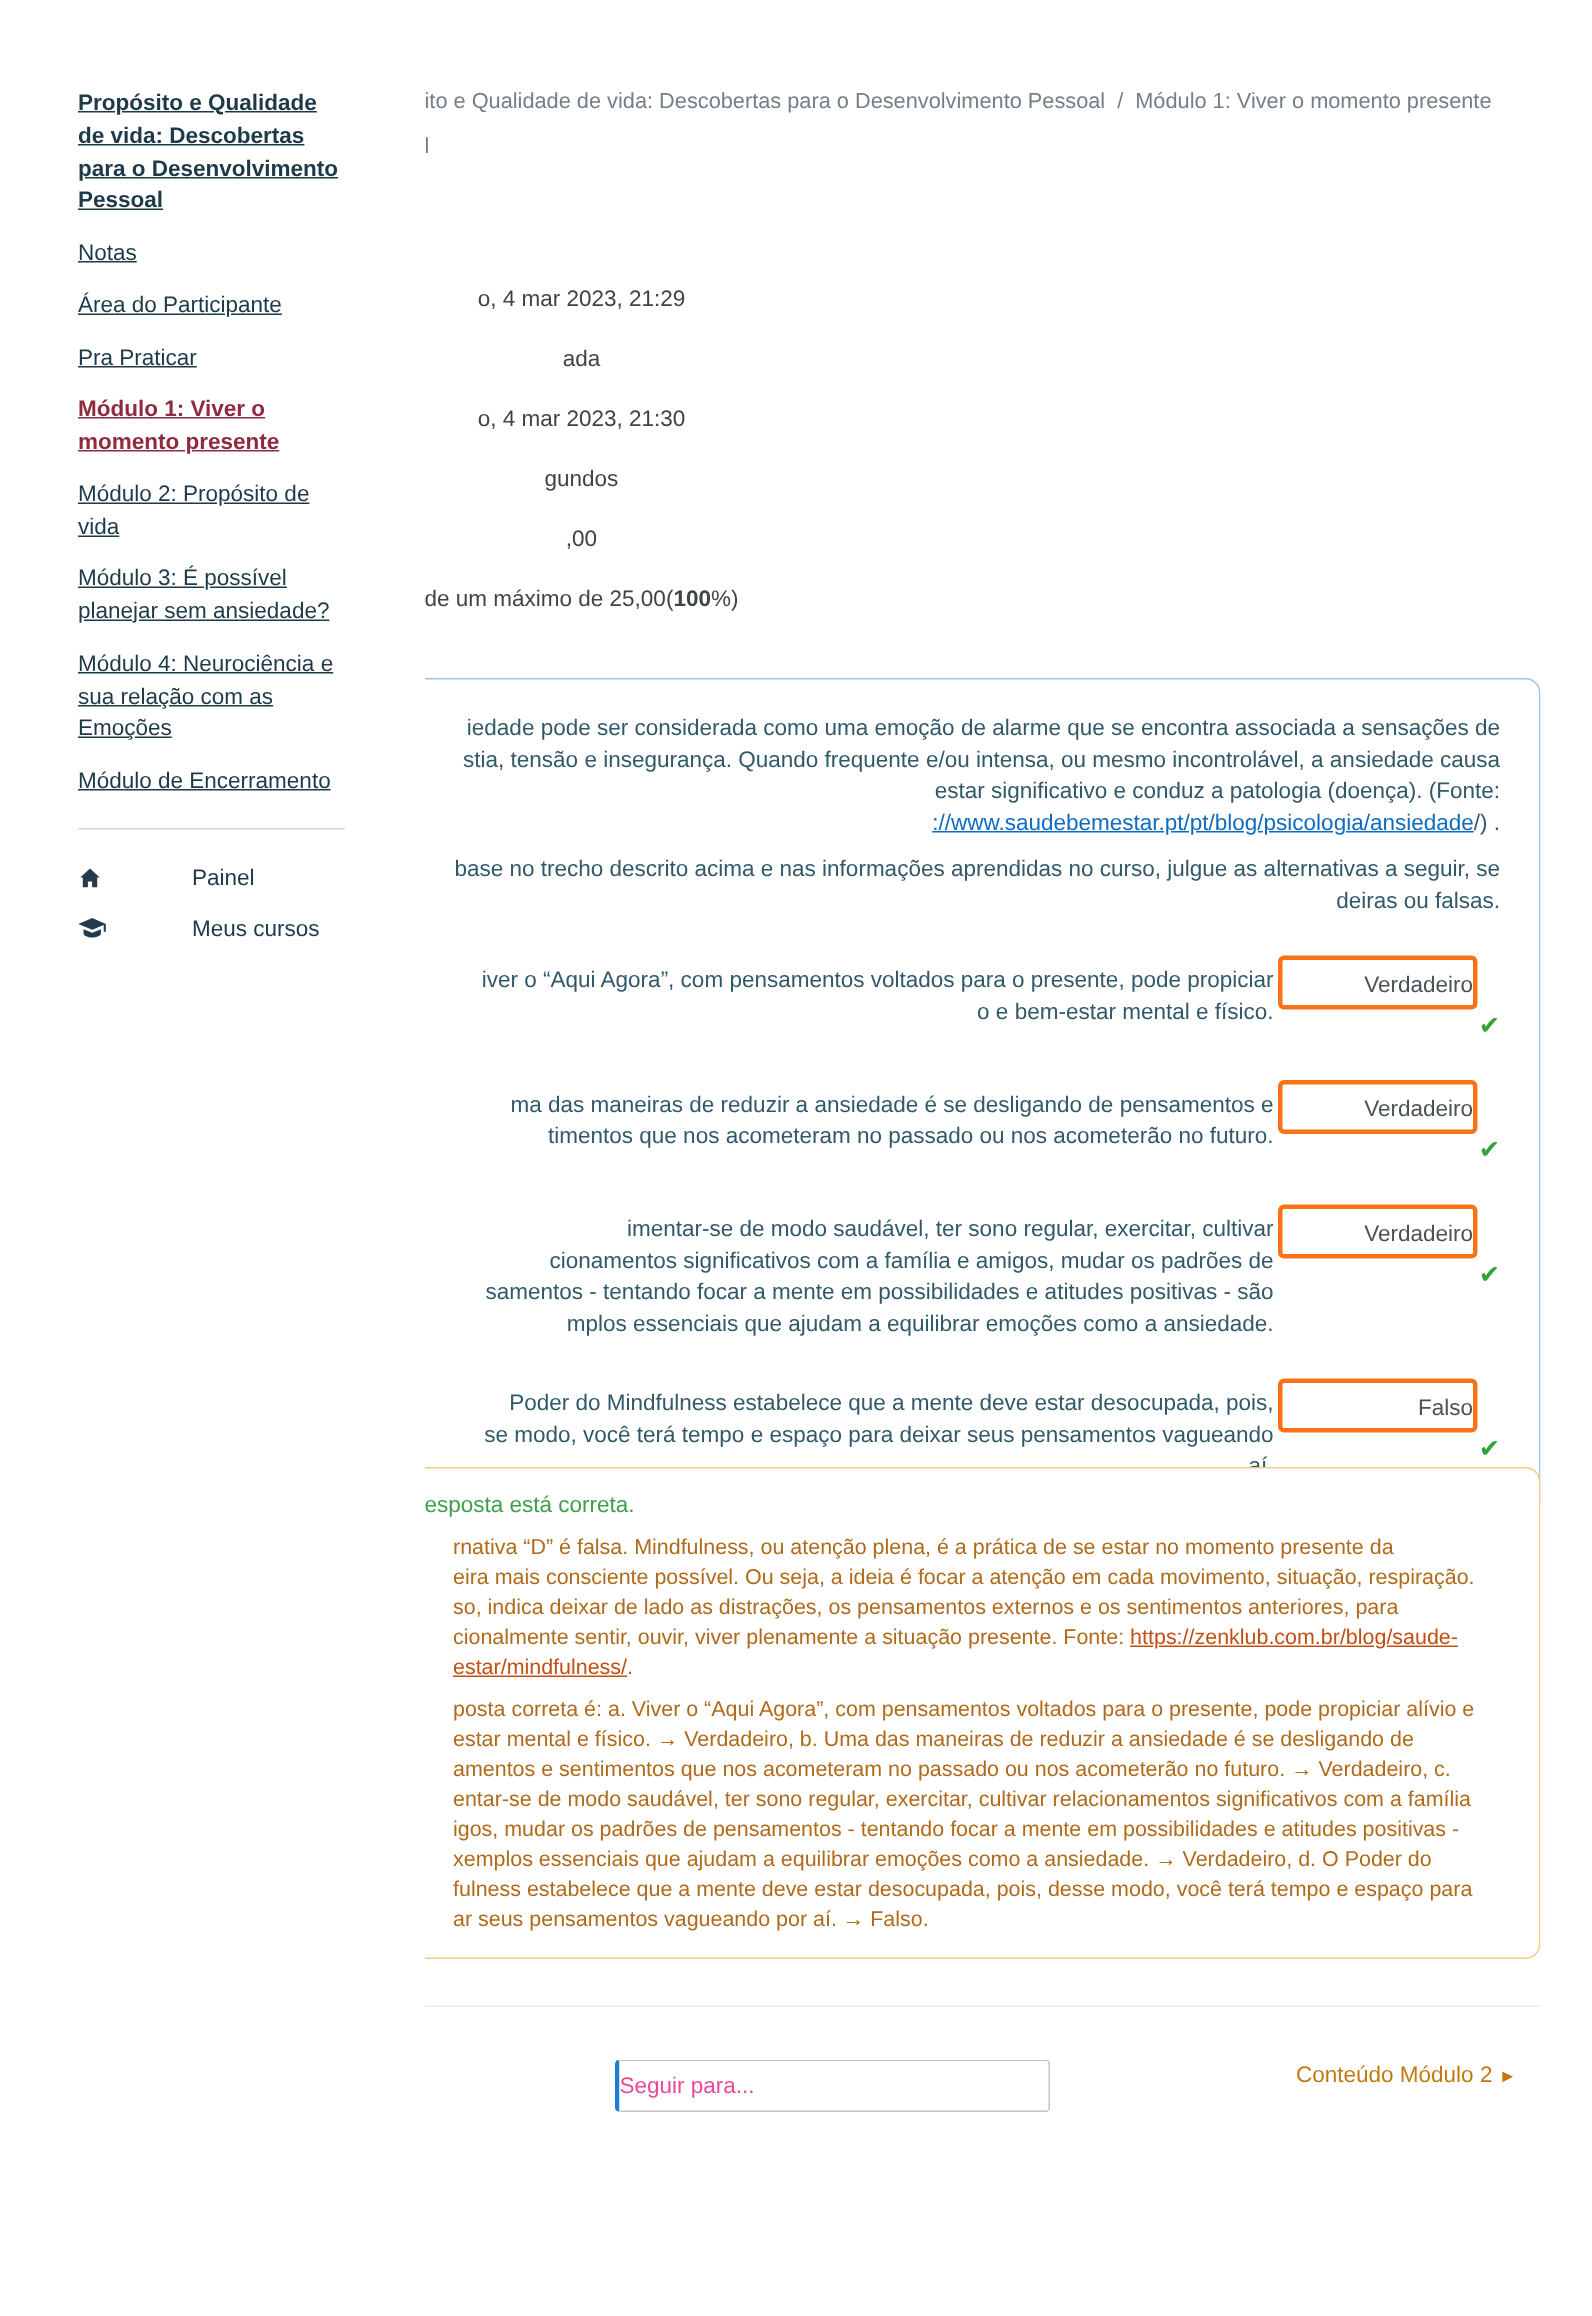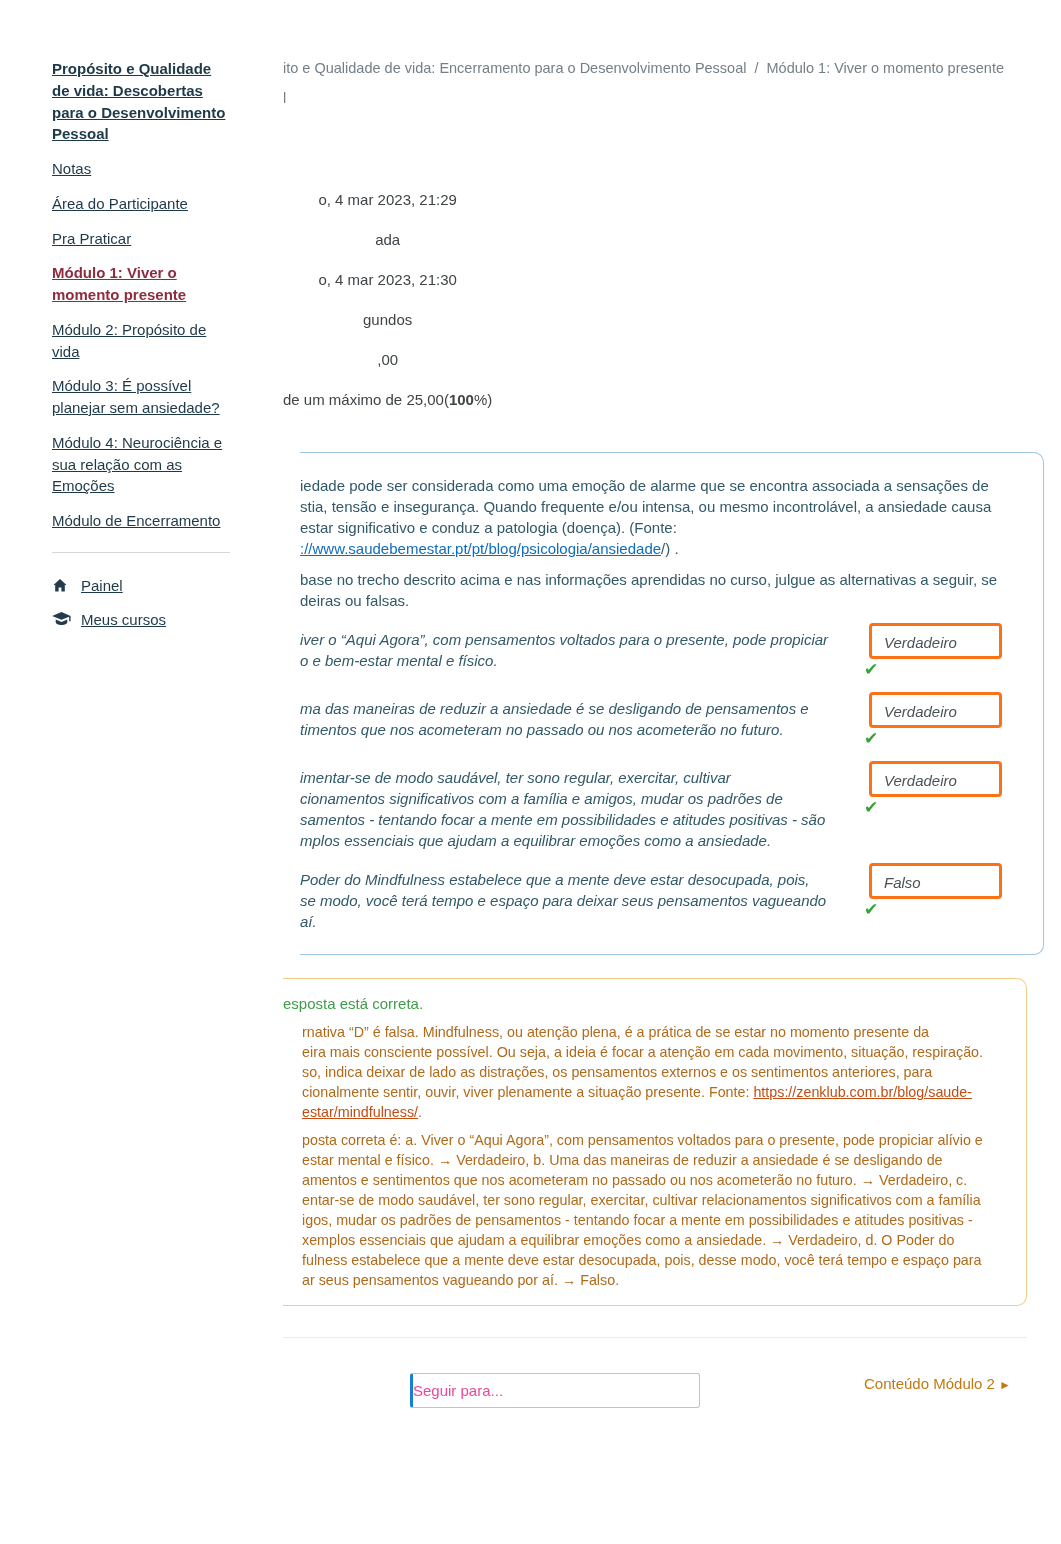--- a/index.html
+++ b/index.html
@@ -9,44 +9,45 @@
     font-family:"Liberation Sans","DejaVu Sans",sans-serif; color:#3f4447;
   }
 
   
   .sidebar { position:absolute; left:52px; top:58px; width:180px; font-size:15px; }
   .s-item { display:block; color:#1e3948; text-decoration:underline; line-height:1.45; margin-bottom:13px; cursor:pointer; }
   .s-item.course { font-weight:bold; }
   .s-item.active { color:#8f2b3e; font-weight:bold; }
   .s-divider { border-top:1px solid #d8d8d8; margin:20px 0 24px; width:178px; }
   .s-foot { display:flex; align-items:center; gap:10px; margin-bottom:17px; }
-  .s-foot a { color:#1e3948; text-decoration:underline; cursor:pointer; }
+  .s-foot a { color:#1e3948; cursor:pointer;margin-left:47px; }
   .s-icon { width:19px; display:flex; align-items:center; }
 
   
   .main { position:absolute; left:283px; top:57px; width:744px; height:1480px; }
 
   .breadcrumb { position:absolute; top:3px; left:0; font-size:14.5px; color:#747f87; white-space:nowrap; }
   .breadcrumb a { color:#747f87; text-decoration:none; cursor:pointer; }
   .crumb-sep { margin:0 8px; }
   .crumb-overflow { position:absolute; top:33px; left:0; font-size:14.5px; color:#747f87; }
 
   .quiz-info { position:absolute; top:134px; left:0; font-size:15px; color:#3f4447; }
   .qi-row { margin-bottom:23px; line-height:17px;text-align:center; }
   .qi-row b { font-weight:bold; }
 
   .question-box {
-    position:absolute; top:395px; left:17px; width:744px; background:#fff;
+    position:absolute; top:395px; left:0; width:744px; background:#fff;
     border:1px solid #9dc6e0; border-left:none; border-radius:0 10px 10px 0;
     padding:22px 26px 22px 0;
+    text-align:right;
   }
   .q-text { font-size:15px; line-height:21px; color:#315968; white-space:pre-line; margin-bottom:10px; }
   .q-link { color:#0f6cbf; text-decoration:underline; cursor:pointer; }
 
-  .stmt { display:flex; margin-top:18px;font-style:italic; }
+  .stmt { display:flex; margin-top:32px; }
   .stmt-text { flex:0 0 566px; font-size:15px; line-height:21px; color:#315968; white-space:pre-line; }
   .answer { margin-left:auto; width:148px; margin-top:-6px; }
   .answer-box {
     width:133px; height:36px; line-height:34px; border:3px solid #f97316; border-radius:4px;
     padding-left:12px; font-size:15px; color:#4b5257; background:#fff; cursor:pointer;
   }
   .check { font-size:17px; font-weight:bold; color:#36a336; margin:1px 0 0 -5px; line-height:20px; }
 
   .feedback-box {
     position:absolute; top:921px; left:0; width:744px; background:#fff;
@@ -97,21 +98,21 @@
           <path d="M10 0 L0 4.2 L10 8.4 L18.2 5 V9.9 H19.7 V4.2 L10 0 Z M3.8 8 V11.1 C3.8 12.7 6.6 14 10 14 C13.4 14 16.2 12.7 16.2 11.1 V8 L10 10.6 L3.8 8 Z" fill="#243a4d"></path>
         </svg>
     </span>
     <a>Meus cursos</a>
   </div>
 </nav>
 
 <main class="main">
 
   <div class="breadcrumb">
-    <a>ito e Qualidade de vida: Encerramento para o Desenvolvimento Pessoal</a><span class="crumb-sep">/</span><a>Módulo 1: Viver o momento presente</a>
+    <a>ito e Qualidade de vida: Descobertas para o Desenvolvimento Pessoal</a><span class="crumb-sep">/</span><a>Módulo 1: Viver o momento presente</a>
   </div>
   <div class="crumb-overflow">l</div>
 
   <div class="quiz-info">
     <div class="qi-row">o, 4 mar 2023, 21:29</div>
     <div class="qi-row">ada</div>
     <div class="qi-row">o, 4 mar 2023, 21:30</div>
     <div class="qi-row">gundos</div>
     <div class="qi-row">,00</div>
     <div class="qi-row"><span>de um máximo de 25,00(</span><b>100</b><span>%)</span></div>

